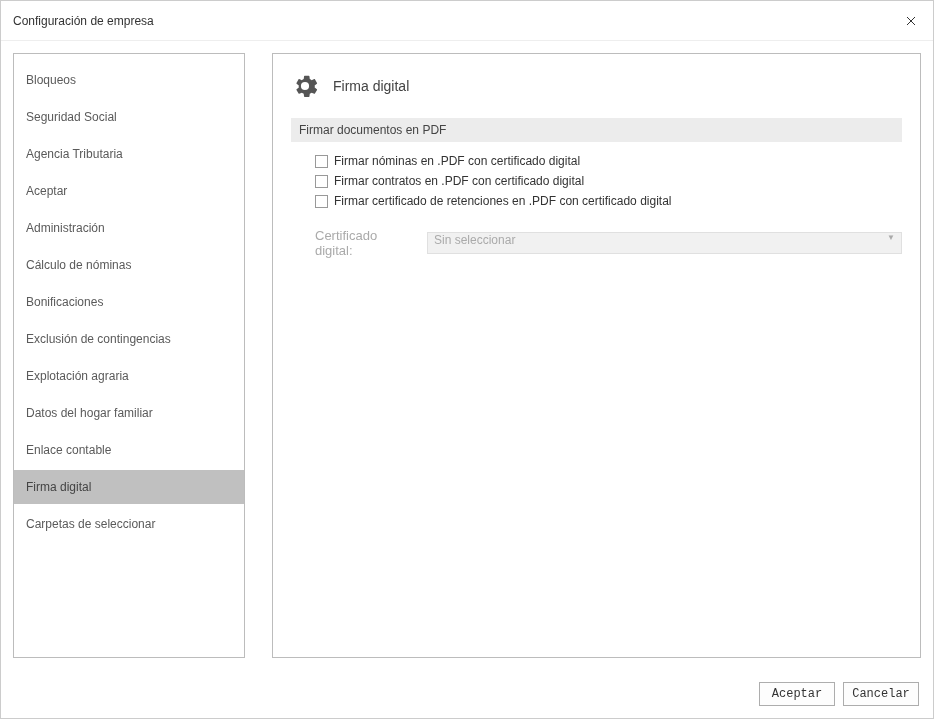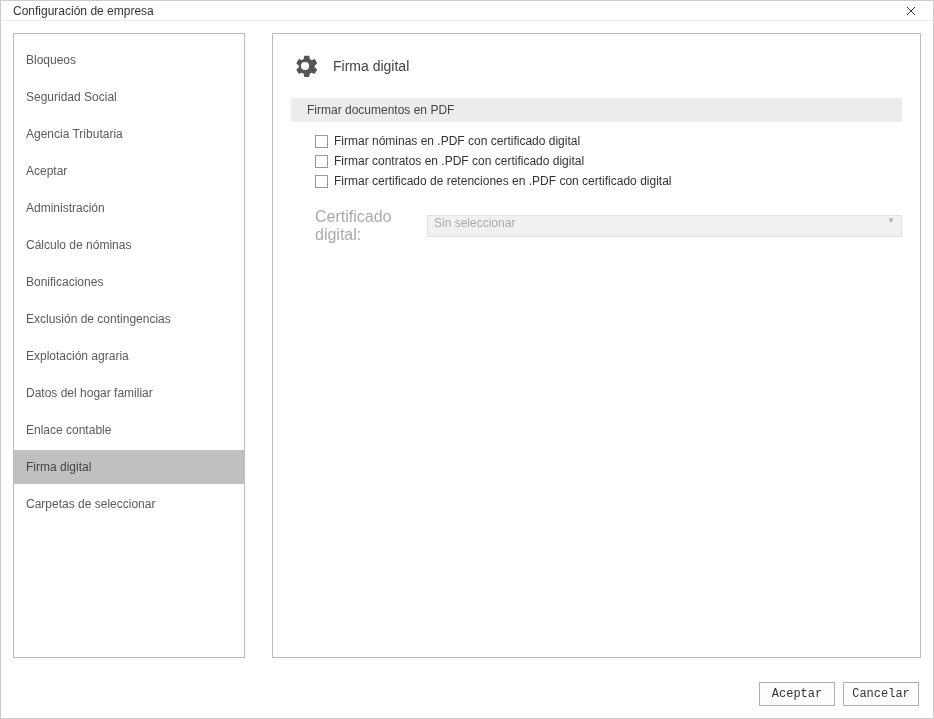--- a/index.html
+++ b/index.html
@@ -1,44 +1,44 @@
 <!DOCTYPE html>
 <html><head>
   <meta charset="utf-8">
   <style>
     * { box-sizing: border-box; margin: 0; padding: 0; font-family: "Segoe UI", Tahoma, sans-serif; }
     body { background: #fff; width: 934px; height: 719px; overflow: hidden; font-size: 12px; }
 
     .window { width: 934px; height: 719px; border: 1px solid #ccc; display: flex; flex-direction: column; background: #fff; }
 
-    .titlebar { height: 20px; display: flex; align-items: center; justify-content: space-between; padding: 0 0 0 12px; border-bottom: 1px solid #eee; }
+    .titlebar { height: 40px; display: flex; align-items: center; justify-content: space-between; padding: 0 0 0 12px; border-bottom: 1px solid #eee; }
     .titlebar .title { font-size: 12px; color: #333; }
     .titlebar .close { width: 44px; height: 32px; display: flex; align-items: center; justify-content: center; cursor: pointer; }
 
     .content { flex: 1; display: flex; gap: 27px; padding: 12px; overflow: hidden; }
 
     .sidebar { width: 232px; border: 1px solid #bcbcbc; background: #fff; padding-top: 6px; }
     .sidebar-item { padding: 10px 12px; font-size: 12px; color: #5a5a5a; cursor: pointer; margin: 3px 0; }
     .sidebar-item.active { background: #c0c0c0; color: #444; }
 
     .main { flex: 1; border: 1px solid #bcbcbc; background: #fff; padding: 18px; display: flex; flex-direction: column; }
 
     .page-header { display: flex; align-items: center; gap: 14px; margin-bottom: 18px; }
     .page-header svg { width: 28px; height: 28px; fill: #555; }
     .page-header .page-title { font-size: 14px; color: #444; }
 
-    .section-bar { background: #ececec; padding: 5px 16px; font-size: 12px; color: #444; margin-bottom: 12px; }
+    .section-bar { background: #ececec; padding: 5px 8px; font-size: 12px; color: #444; margin-bottom: 12px; }
 
     .options { padding-left: 24px; }
     .checkbox-row { display: flex; align-items: center; gap: 6px; margin-bottom: 6px; font-size: 12px; color: #333; }
     .checkbox-row input[type="checkbox"] { width: 13px; height: 13px; border: 1px solid #999; appearance: none; background: #fff; cursor: pointer; }
     .checkbox-row input[type="checkbox"]:checked::after { content: "✓"; display: block; font-size: 10px; line-height: 11px; text-align: center; color: #333; }
 
     .cert-row { display: flex; align-items: center; gap: 12px; margin-top: 14px; padding-left: 24px; }
-    .cert-label { font-size: 16px; color: #aaa; width: 100px; }
+    .cert-label { font-size: 13px; color: #aaa; width: 100px; }
     .cert-select { flex: 1; height: 22px; background: #f1f1f1; border: 1px solid #e0e0e0; color: #aaa; font-size: 12px; padding: 0 6px; display: flex; align-items: flex-start; justify-content: space-between; cursor: not-allowed; }
     .cert-select .caret { font-size: 8px; color: #aaa; }
 
     .footer { height: 48px; display: flex; align-items: center; justify-content: flex-end; gap: 8px; padding: 0 14px; border-top: 0; }
     .btn { min-width: 76px; height: 24px; border: 1px solid #adadad; background: #fdfdfd; font-size: 12px; color: #333; cursor: pointer; font-family: Liberation Mono, monospace; }
   </style>
 </head>
 <body>
 
 <div class="window">

